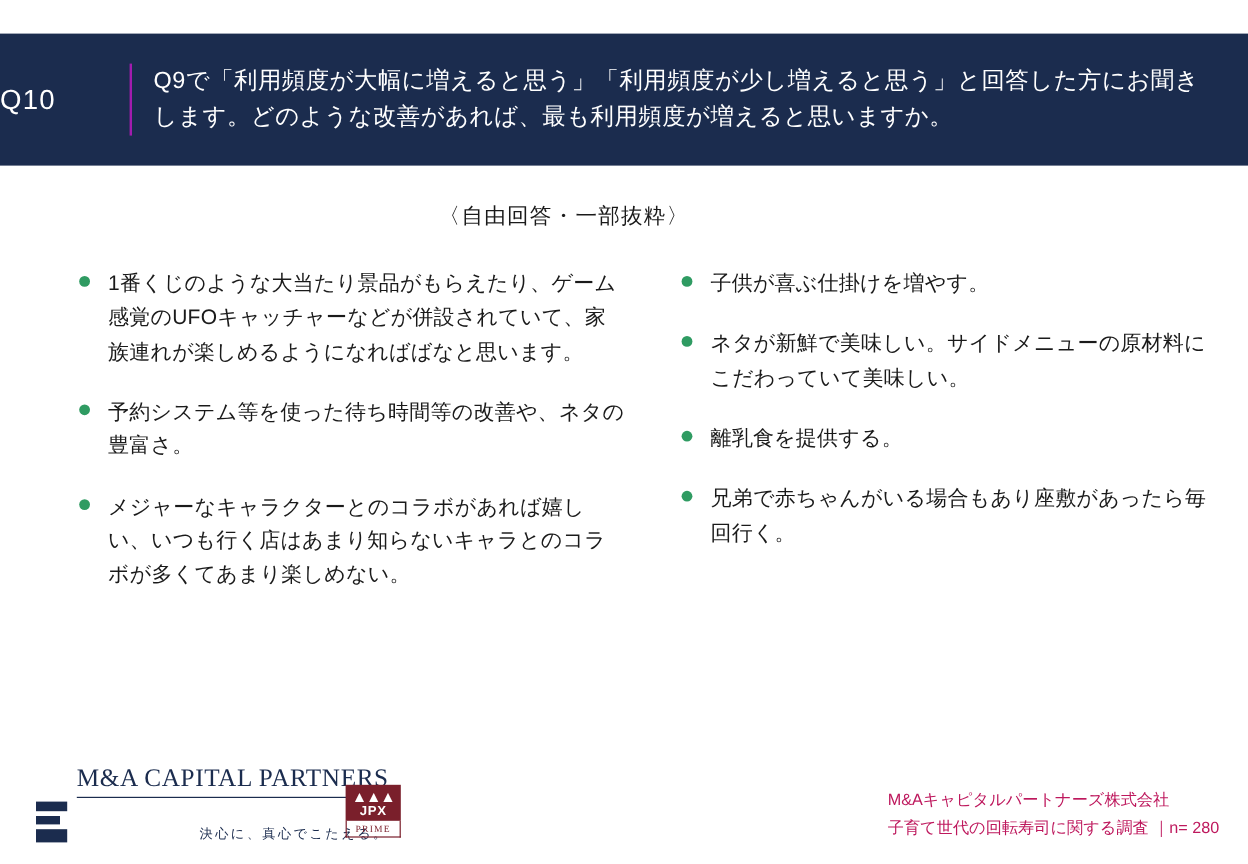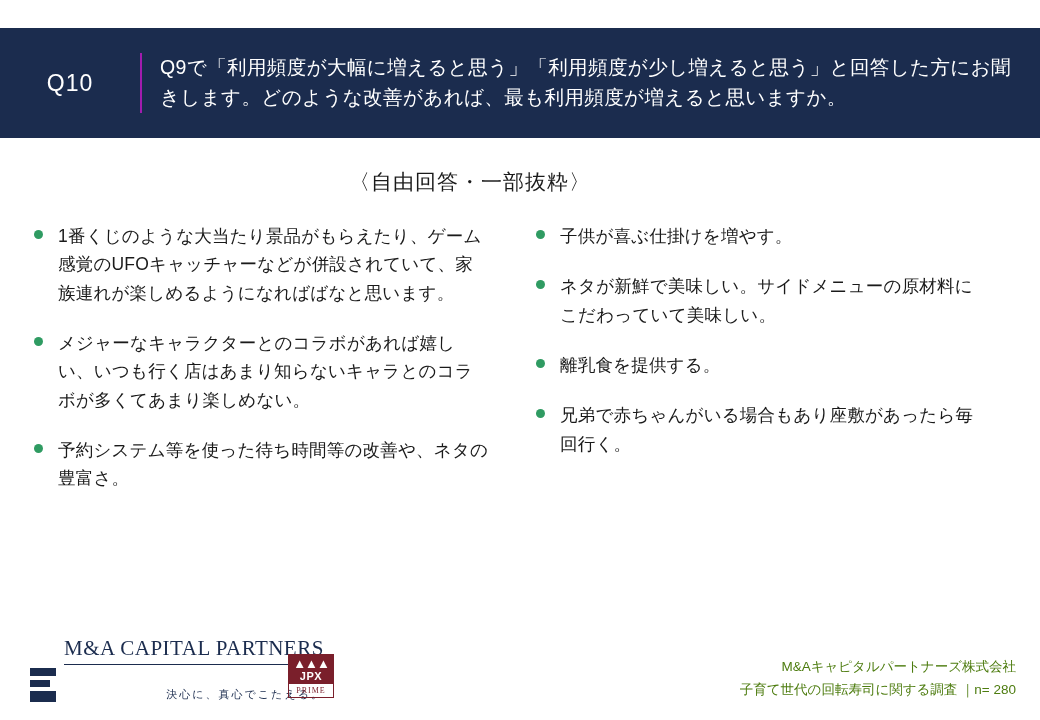--- a/index.html
+++ b/index.html
@@ -21,24 +21,24 @@
     position: absolute;
     left: 0;
     top: 28px;
     width: 1040px;
     height: 110px;
     background: #1b2c4e;
     display: flex;
     align-items: stretch;
   }
   .qnum-cell {
-    width: 140px;
+    width: 108px;
     display: flex;
     align-items: center;
-    justify-content: center;
+    justify-content: flex-start;
     flex: none;
   }
   .qnum-text {
     color: #ffffff;
     font-size: 23px;
     letter-spacing: 1px;
   }
   .qtext-cell {
     flex: 1;
     display: flex;
@@ -54,38 +54,38 @@
     letter-spacing: 0.4px;
   }
 
   
   .subtitle {
     position: absolute;
     top: 168px;
     left: 0;
     width: 940px;
     text-align: center;
-    font-size: 21px;
+    font-size: 18px;
     color: #1a1a1a;
     letter-spacing: 1px;
   }
 
   
   .columns {
     position: absolute;
     top: 222px;
     left: 0;
     width: 1040px;
     display: flex;
   }
   .col {
     width: 500px;
     box-sizing: border-box;
   }
-  .col-left  { padding-left: 34px; padding-right: 10px; }
+  .col-left  { padding-left: 34px; padding-right: 10px; margin-left: 32px; }
   .col-right { padding-left: 36px; padding-right: 18px; }
 
   .bullet-item {
     display: flex;
     margin-bottom: 22px;
   }
   .bullet-dot {
     flex: none;
     width: 24px;
     padding-top: 8px;
@@ -179,22 +179,21 @@
     color: #7a1f2b;
     font-size: 8px;
     letter-spacing: 1px;
     padding: 2px 0;
     font-family: Liberation Serif, serif;
   }
   .footer-meta {
     position: absolute;
     right: 24px;
     bottom: 18px;
-    text-align: right;
-    color: #4d7c0f;
+    color: #be185d;
     font-size: 13.5px;
     line-height: 1.7;
   }
 </style>
 </head>
 <body>
 
 <div class="header-band">
   <div class="qnum-cell">
     <span class="qnum-text">Q10</span>
@@ -212,27 +211,27 @@
     <div class="bullet-item">
       <div class="bullet-dot">
           <i></i>
         </div>
       <div class="bullet-text">1番くじのような大当たり景品がもらえたり、ゲーム感覚のUFOキャッチャーなどが併設されていて、家族連れが楽しめるようになればばなと思います。</div>
     </div>
     <div class="bullet-item">
       <div class="bullet-dot">
           <i></i>
         </div>
+      <div class="bullet-text">予約システム等を使った待ち時間等の改善や、ネタの豊富さ。</div>
+    </div>
+    <div class="bullet-item">
+      <div class="bullet-dot">
+          <i></i>
+        </div>
       <div class="bullet-text">メジャーなキャラクターとのコラボがあれば嬉しい、いつも行く店はあまり知らないキャラとのコラボが多くてあまり楽しめない。</div>
-    </div>
-    <div class="bullet-item">
-      <div class="bullet-dot">
-          <i></i>
-        </div>
-      <div class="bullet-text">予約システム等を使った待ち時間等の改善や、ネタの豊富さ。</div>
     </div>
   </div>
 
   <div class="col col-right">
     <div class="bullet-item">
       <div class="bullet-dot">
           <i></i>
         </div>
       <div class="bullet-text">子供が喜ぶ仕掛けを増やす。</div>
     </div>

